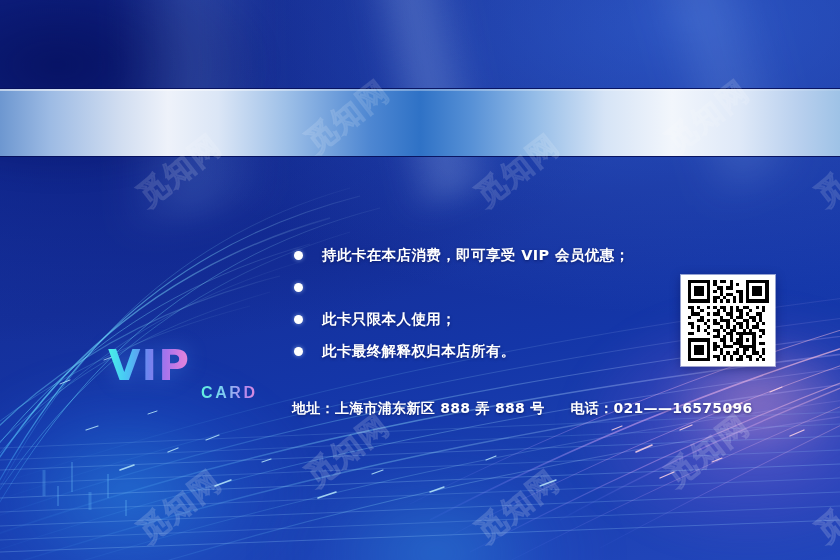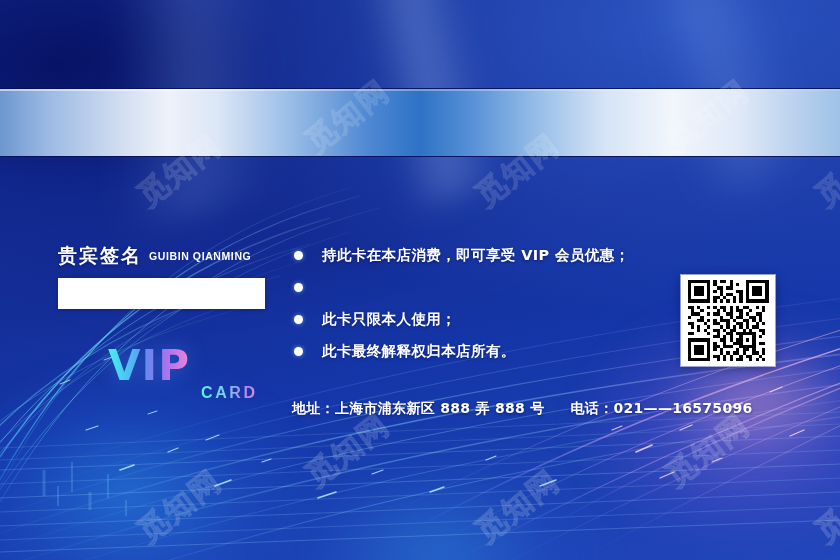--- a/index.html
+++ b/index.html
@@ -270,26 +270,20 @@
   <div class="wm dk" style="left:470px;top:150px;">觅知网</div>
   <div class="wm dk" style="left:660px;top:96px;">觅知网</div>
   <div class="wm dk" style="left:810px;top:150px;">觅知网</div>
   <div class="wm dk" style="left:132px;top:150px;">觅知网</div>
   <div class="wm" style="left:300px;top:430px;">觅知网</div>
   <div class="wm" style="left:470px;top:486px;">觅知网</div>
   <div class="wm" style="left:660px;top:430px;">觅知网</div>
   <div class="wm" style="left:132px;top:486px;">觅知网</div>
   <div class="wm" style="left:810px;top:486px;">觅知网</div>
 
-  <div id="sigWrap">
-    <div id="sigLabel">
-      <span class="cn">贵宾签名</span><span class="en">GUIBIN QIANMING</span>
-    </div>
-    <div id="sigBox"></div>
-  </div>
 
   <div id="vip">VIP</div>
   <div id="vipcard">CARD</div>
 
   <div id="terms">
     <div class="term">
       <span class="dot"></span>
       <span class="termText">持此卡在本店消费，即可享受 VIP 会员优惠；</span>
     </div>
     <div class="term">

